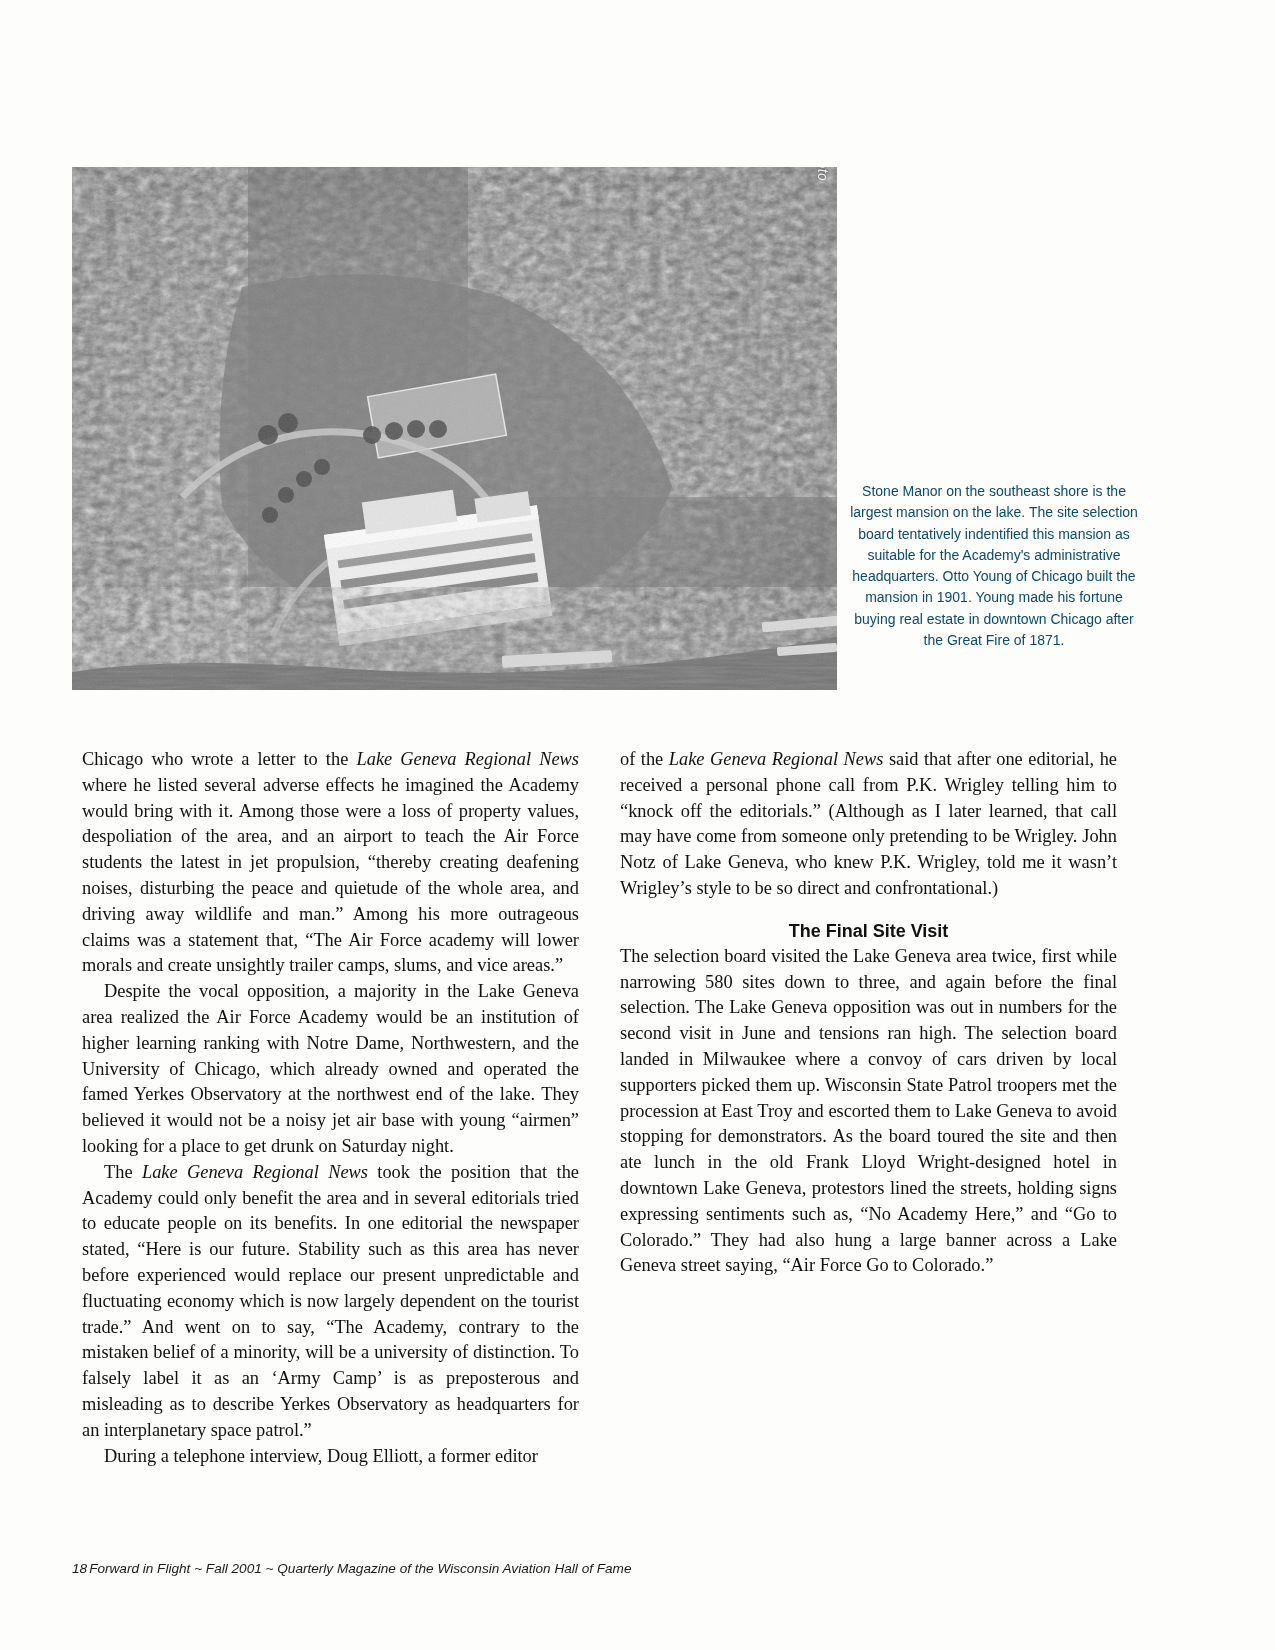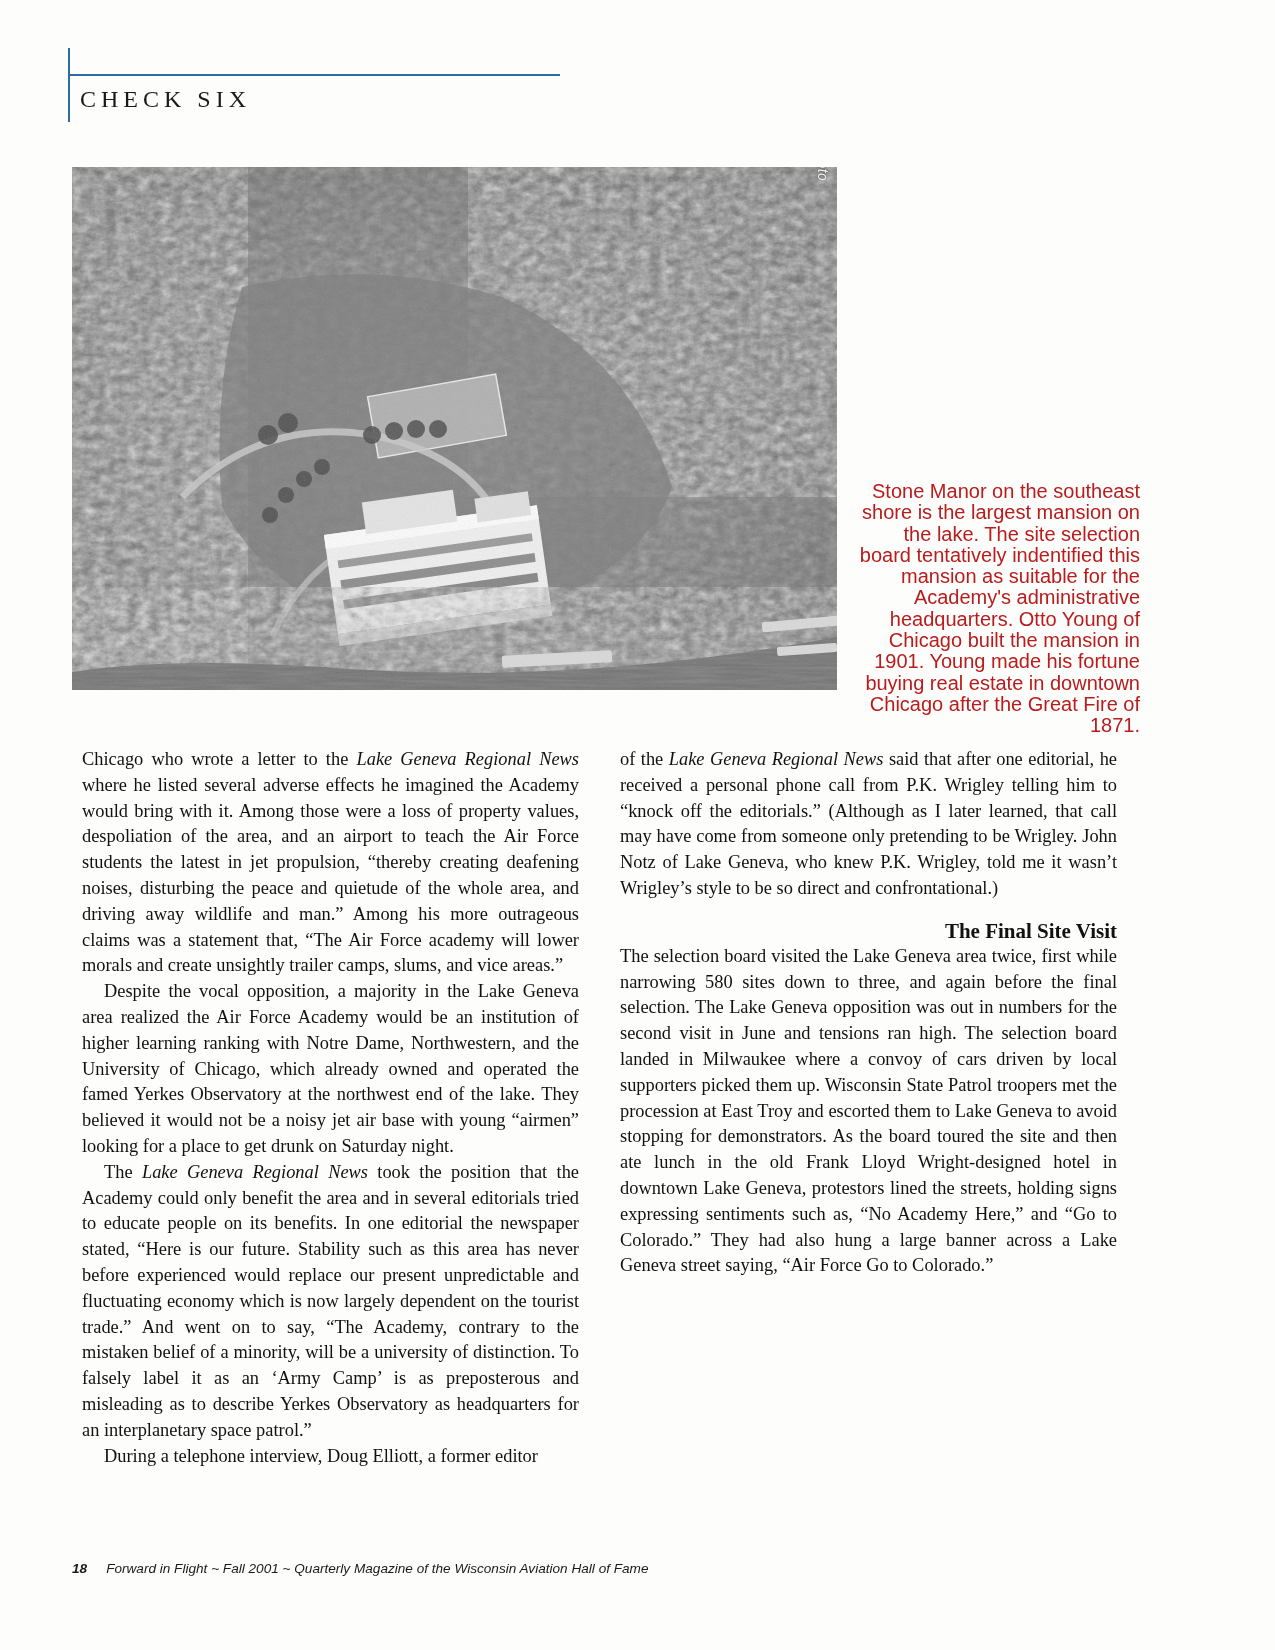--- a/index.html
+++ b/index.html
@@ -86,24 +86,24 @@
     text-shadow: 0 0 2px rgba(0,0,0,.55);
   }
 
   
   .caption {
     position: absolute;
     left: 848px;
     top: 481px;
     width: 292px;
     font-family: "Liberation Sans", "DejaVu Sans", sans-serif;
-    font-size: 20px;
+    font-size: 14px;
     line-height: 21.3px;
-    color: #b91c1c;
-    text-align: right;
+    color: #0c4a6e;
+    text-align: center;
   }
 
   
   .col {
     position: absolute;
     top: 747px;
     width: 497px;
     font-size: 18.4px;
     line-height: 25.8px;
     text-align: justify;
@@ -113,57 +113,52 @@
   .col-right { left: 620px; }
 
   .col p {
     margin: 0;
     text-indent: 0;
   }
   .col p.indent {
     text-indent: 22px;
   }
   .subhead {
-    font-family: Liberation Serif, serif;
+    font-family: Liberation Sans, sans-serif;
     font-weight: bold;
-    font-size: 21px;
+    font-size: 18px;
     line-height: 24px;
     margin: 17px 0 1px 0;
-    text-align: right;
+    text-align: center;
     color: #111;
   }
   em { font-style: italic; }
 
   
   .footer {
     position: absolute;
     left: 72px;
     top: 1561px;
     font-family: "Liberation Sans", "DejaVu Sans", sans-serif;
     font-style: italic;
     font-size: 13.6px;
     color: #1a1a1a;
     white-space: nowrap;
   }
   .footer .pg {
-    font-weight: bold;
+    font-weight: normal;
     font-style: italic;
-    margin-right: 19px;
+    margin-right: 2px;
   }
 </style>
 </head>
 <body>
 
 <div class="page">
 
-  <div class="runhead">
-    <div class="runhead-rule-h"></div>
-    <div class="runhead-rule-v"></div>
-    <div class="runhead-title">CHECK SIX</div>
-  </div>
 
   <div class="photo-wrap">
     <svg class="photo-canvas" viewBox="0 0 765 523" preserveAspectRatio="none">
       <defs>
         <filter id="grain">
           <feTurbulence type="fractalNoise" baseFrequency="0.75" numOctaves="4" seed="7" result="n"></feTurbulence>
           <feColorMatrix in="n" type="saturate" values="0"></feColorMatrix>
           <feComponentTransfer>
               <feFuncA type="linear" slope="0.55"></feFuncA>
             </feComponentTransfer>

